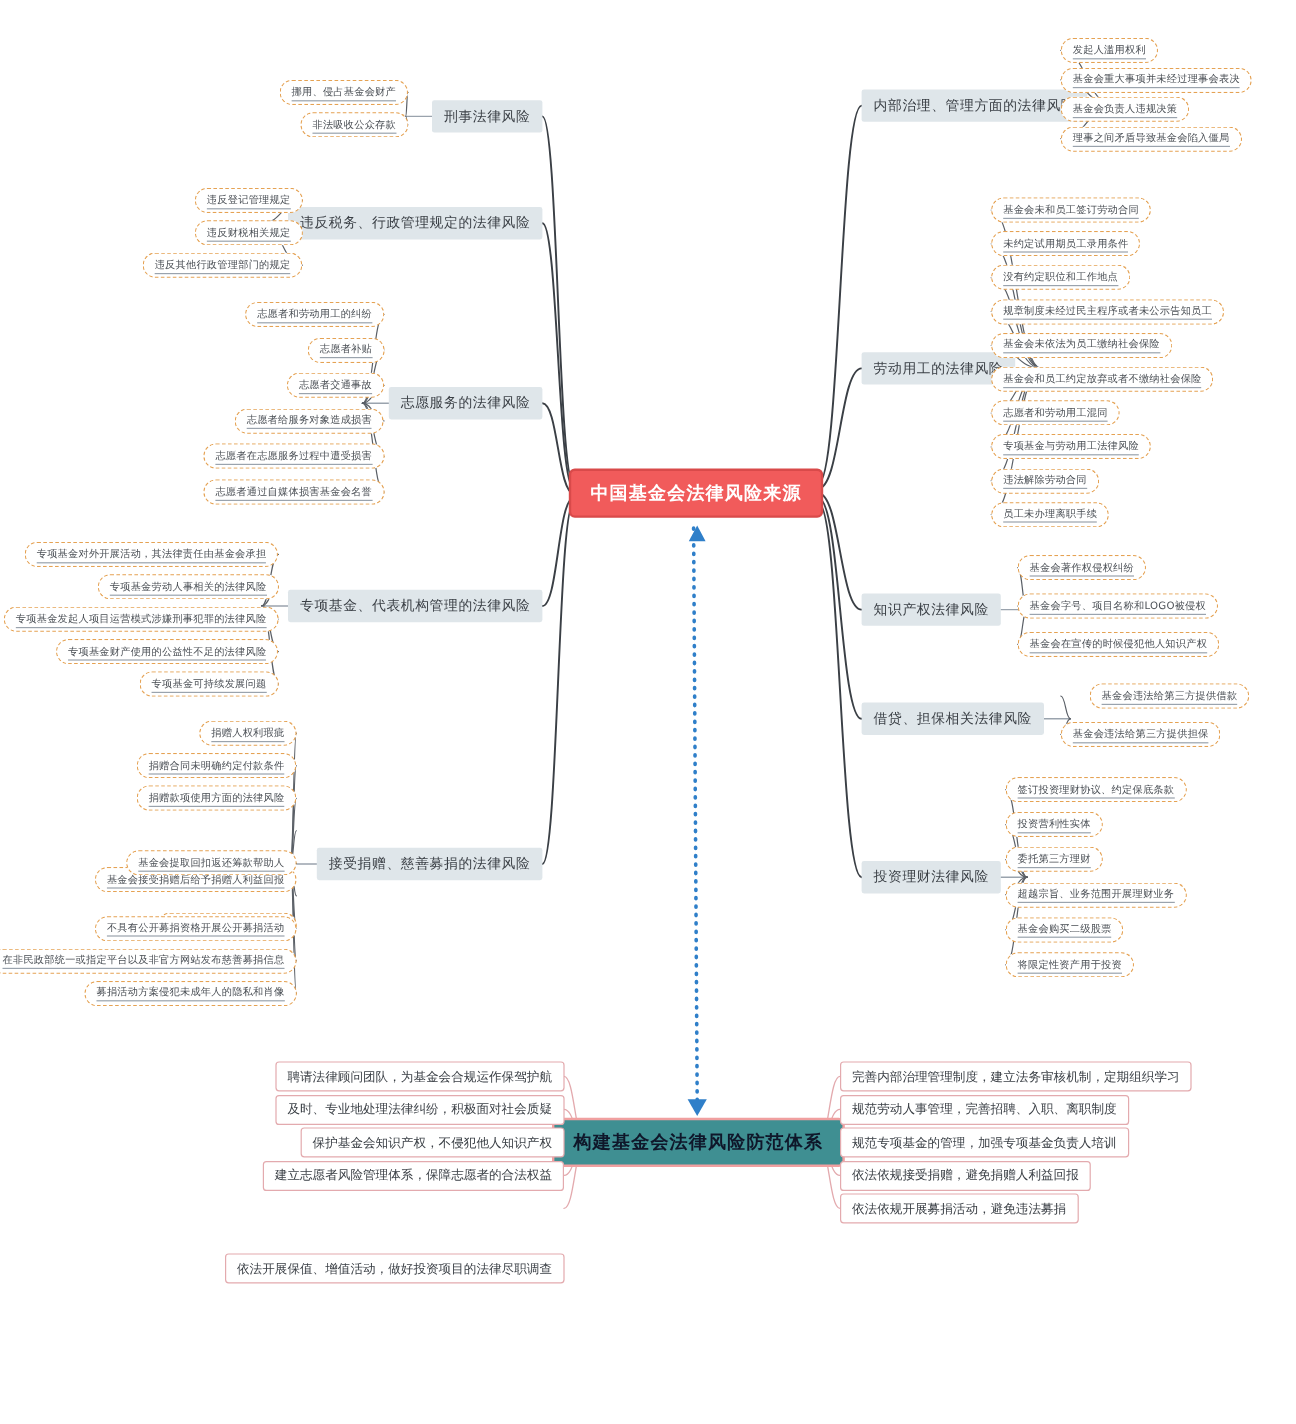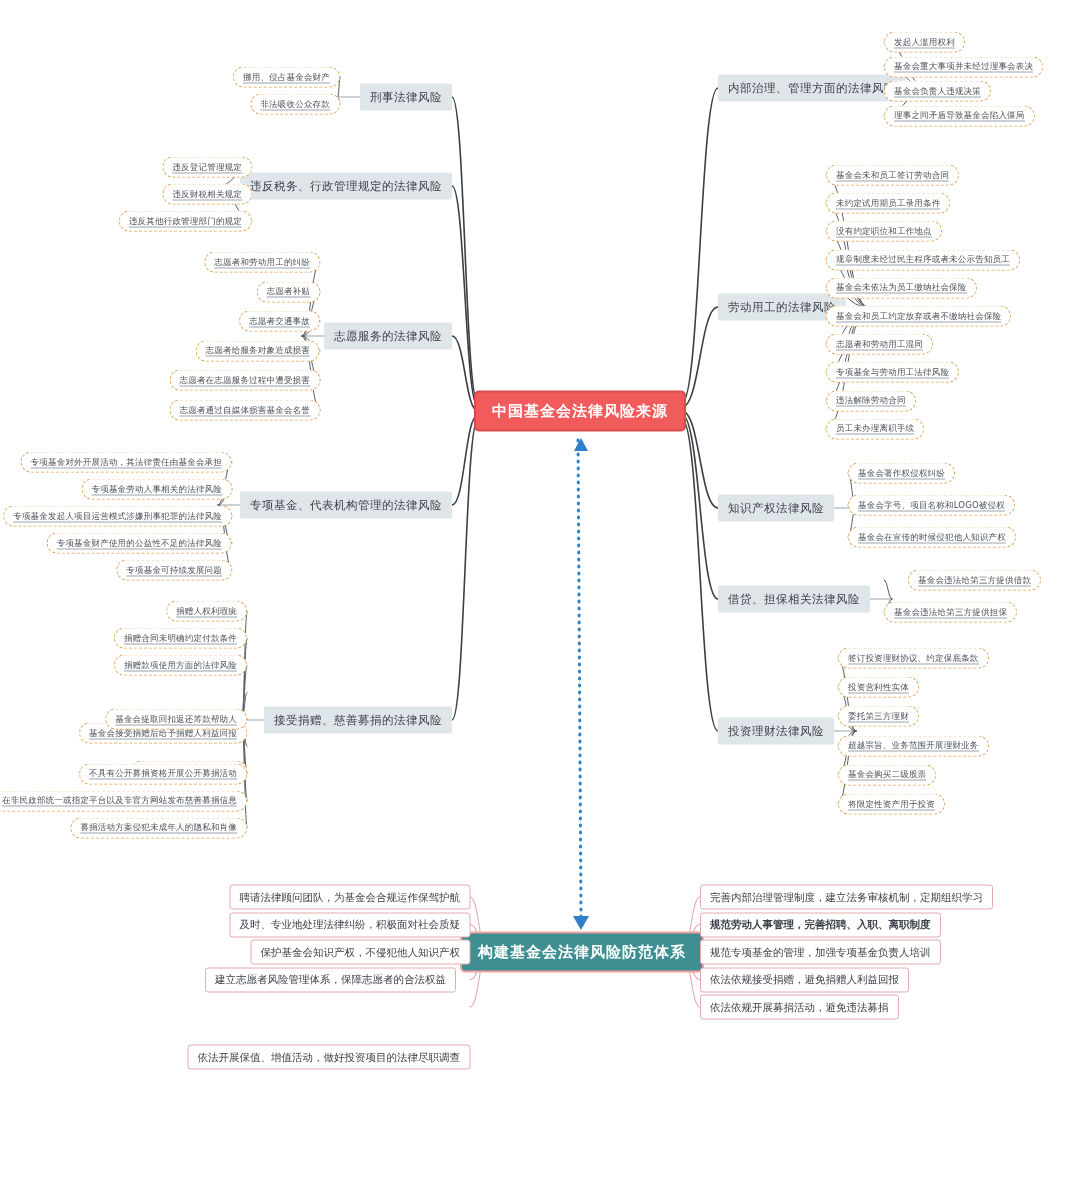--- a/index.html
+++ b/index.html
@@ -25,21 +25,21 @@
     font-size:15px;
     padding:9px 16px;
     letter-spacing:1px;
     transform:translate(-50%,-50%);
     text-align:center;
   }
   .root2{
     background:#3f8f92;
     border:2px solid #f0a0a0;
     border-radius:5px;
-    color:#ffffff;
+    color:#0f172a;
     font-weight:bold;
     font-size:15px;
     padding:9px 16px;
     letter-spacing:1px;
     transform:translate(-50%,-50%);
     text-align:center;
   }
   
   .cat{
     background:#dfe6ea;
@@ -226,21 +226,21 @@
       <div class="node leaf r" style="left: 247px; top: 719.4px;"><span class="ul">基金会提取回扣返还筹款帮助人</span></div>
       <div class="node leaf r" style="left: 247px; top: 746.5px; margin-top: 24px;"><span class="ul">接受实物捐赠的法律风险</span></div>
       <div class="node leaf r" style="left: 247px; top: 773.6px;"><span class="ul">不具有公开募捐资格开展公开募捐活动</span></div>
       <div class="node leaf r" style="left: 247px; top: 800.7px;"><span class="ul">在非民政部统一或指定平台以及非官方网站发布慈善募捐信息</span></div>
       <div class="node leaf r" style="left: 247px; top: 827.8px;"><span class="ul">募捐活动方案侵犯未成年人的隐私和肖像</span></div>
       <div class="node root" style="left: 580px; top: 411px;">中国基金会法律风险来源</div>
       <div class="node root2" style="left: 582px; top: 952px;">构建基金会法律风险防范体系</div>
       <div class="node sol r" style="left: 470px; top: 897px;"><span class="ul">聘请法律顾问团队，为基金会合规运作保驾护航</span></div>
       <div class="node sol r" style="left: 470px; top: 924.5px;"><span class="ul">及时、专业地处理法律纠纷，积极面对社会质疑</span></div>
       <div class="node sol r" style="left: 470px; top: 952px;"><span class="ul">保护基金会知识产权，不侵犯他人知识产权</span></div>
-      <div class="node sol r" style="left: 456px; top: 979.5px; font-family: Liberation Serif, serif;"><span class="ul">建立志愿者风险管理体系，保障志愿者的合法权益</span></div>
+      <div class="node sol r" style="left: 470px; top: 979.5px; font-family: Liberation Serif, serif;"><span class="ul">建立志愿者风险管理体系，保障志愿者的合法权益</span></div>
       <div class="node sol r" style="left: 470px; top: 1057px;"><span class="ul">依法开展保值、增值活动，做好投资项目的法律尽职调查</span></div>
       <div class="node sol" style="left: 700px; top: 897px;"><span class="ul">完善内部治理管理制度，建立法务审核机制，定期组织学习</span></div>
-      <div class="node sol" style="left: 700px; top: 924.5px; font-weight: bold;"><span class="ul">规范劳动人事管理，完善招聘、入职、离职制度</span></div>
+      <div class="node sol" style="left: 700px; top: 924.5px;"><span class="ul">规范劳动人事管理，完善招聘、入职、离职制度</span></div>
       <div class="node sol" style="left: 700px; top: 952px;"><span class="ul">规范专项基金的管理，加强专项基金负责人培训</span></div>
       <div class="node sol" style="left: 700px; top: 979.5px;"><span class="ul">依法依规接受捐赠，避免捐赠人利益回报</span></div>
       <div class="node sol" style="left: 700px; top: 1007px;"><span class="ul">依法依规开展募捐活动，避免违法募捐</span></div>
     </div>
 </div>
 
 </body></html>

